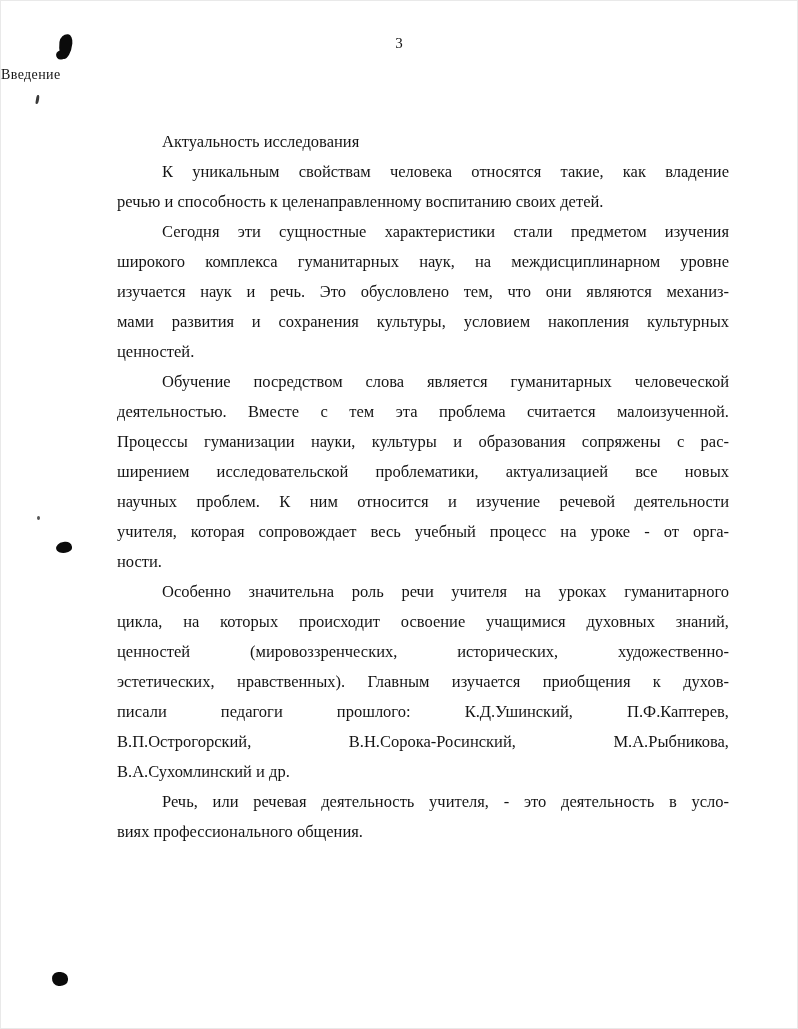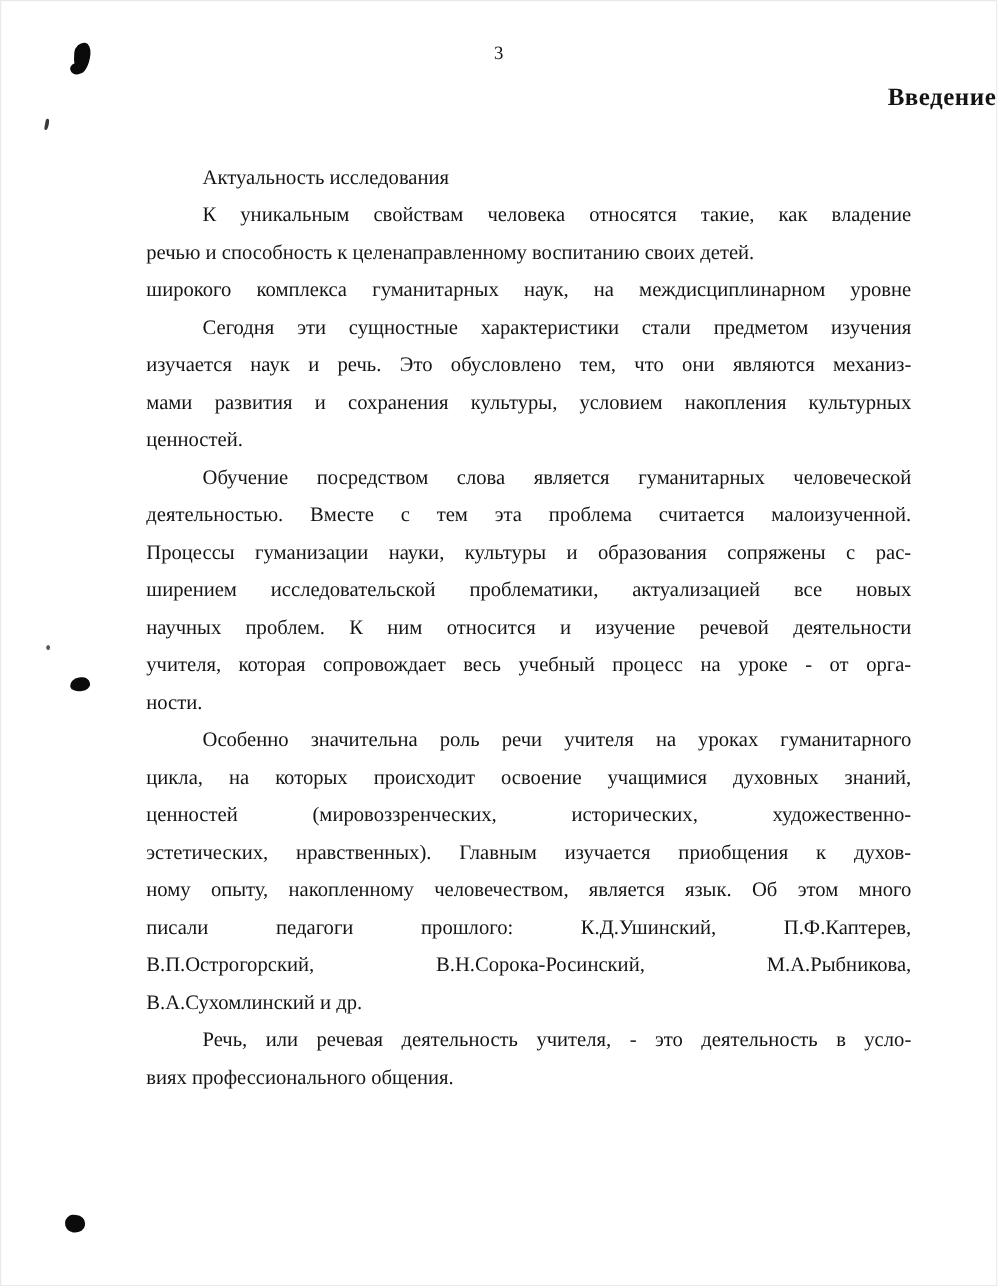--- a/index.html
+++ b/index.html
@@ -24,24 +24,23 @@
     left: 0;
     width: 100%;
     text-align: center;
     font-size: 15px;
   }
   .doc-title {
     position: absolute;
     top: 66px;
     left: 0;
     width: 100%;
-    text-align: right;
-    font-size: 20px;
+    text-align: left;
+    font-size: 14px;
     letter-spacing: 0.4px;
-    font-weight: bold;
   }
   .doc-body {
     position: absolute;
     top: 126px;
     left: 116px;
     width: 612px;
     font-size: 16.5px;
   }
   .line {
     height: 30px;
@@ -131,41 +130,40 @@
   <div class="doc-title">Введение</div>
 
   <div class="doc-body">
     <div class="line first-line last-line">Актуальность исследования</div>
     <div>
         <div class="paragraph">
           <div class="line first-line">К уникальным свойствам человека относятся такие, как владение</div>
           <div class="line last-line">речью и способность к целенаправленному воспитанию своих детей.</div>
         </div>
         <div class="paragraph">
+          <div class="line first-line">Сегодня эти сущностные характеристики стали предметом изучения</div>
           <div class="line">широкого комплекса гуманитарных наук, на междисциплинарном уровне</div>
-          <div class="line first-line">Сегодня эти сущностные характеристики стали предметом изучения</div>
           <div class="line">изучается наук и речь. Это обусловлено тем, что они являются механиз-</div>
           <div class="line">мами развития и сохранения культуры, условием накопления культурных</div>
           <div class="line last-line">ценностей.</div>
         </div>
         <div class="paragraph">
           <div class="line first-line">Обучение посредством слова является гуманитарных человеческой</div>
           <div class="line">деятельностью. Вместе с тем эта проблема считается малоизученной.</div>
           <div class="line">Процессы гуманизации науки, культуры и образования сопряжены с рас-</div>
           <div class="line">ширением исследовательской проблематики, актуализацией все новых</div>
           <div class="line">научных проблем. К ним относится и изучение речевой деятельности</div>
           <div class="line">учителя, которая сопровождает весь учебный процесс на уроке - от орга-</div>
           <div class="line last-line">ности.</div>
         </div>
         <div class="paragraph">
           <div class="line first-line">Особенно значительна роль речи учителя на уроках гуманитарного</div>
           <div class="line">цикла, на которых происходит освоение учащимися духовных знаний,</div>
           <div class="line">ценностей (мировоззренческих, исторических, художественно-</div>
           <div class="line">эстетических, нравственных). Главным изучается приобщения к духов-</div>
-          <div class="line">ному опыту, накопленному человечеством, является язык. Об этом много</div>
           <div class="line">писали педагоги прошлого: К.Д.Ушинский, П.Ф.Каптерев,</div>
           <div class="line">В.П.Острогорский, В.Н.Сорока-Росинский, М.А.Рыбникова,</div>
           <div class="line last-line">В.А.Сухомлинский и др.</div>
         </div>
         <div class="paragraph">
           <div class="line first-line">Речь, или речевая деятельность учителя, - это деятельность в усло-</div>
           <div class="line last-line">виях профессионального общения.</div>
         </div>
       </div>
   </div>

